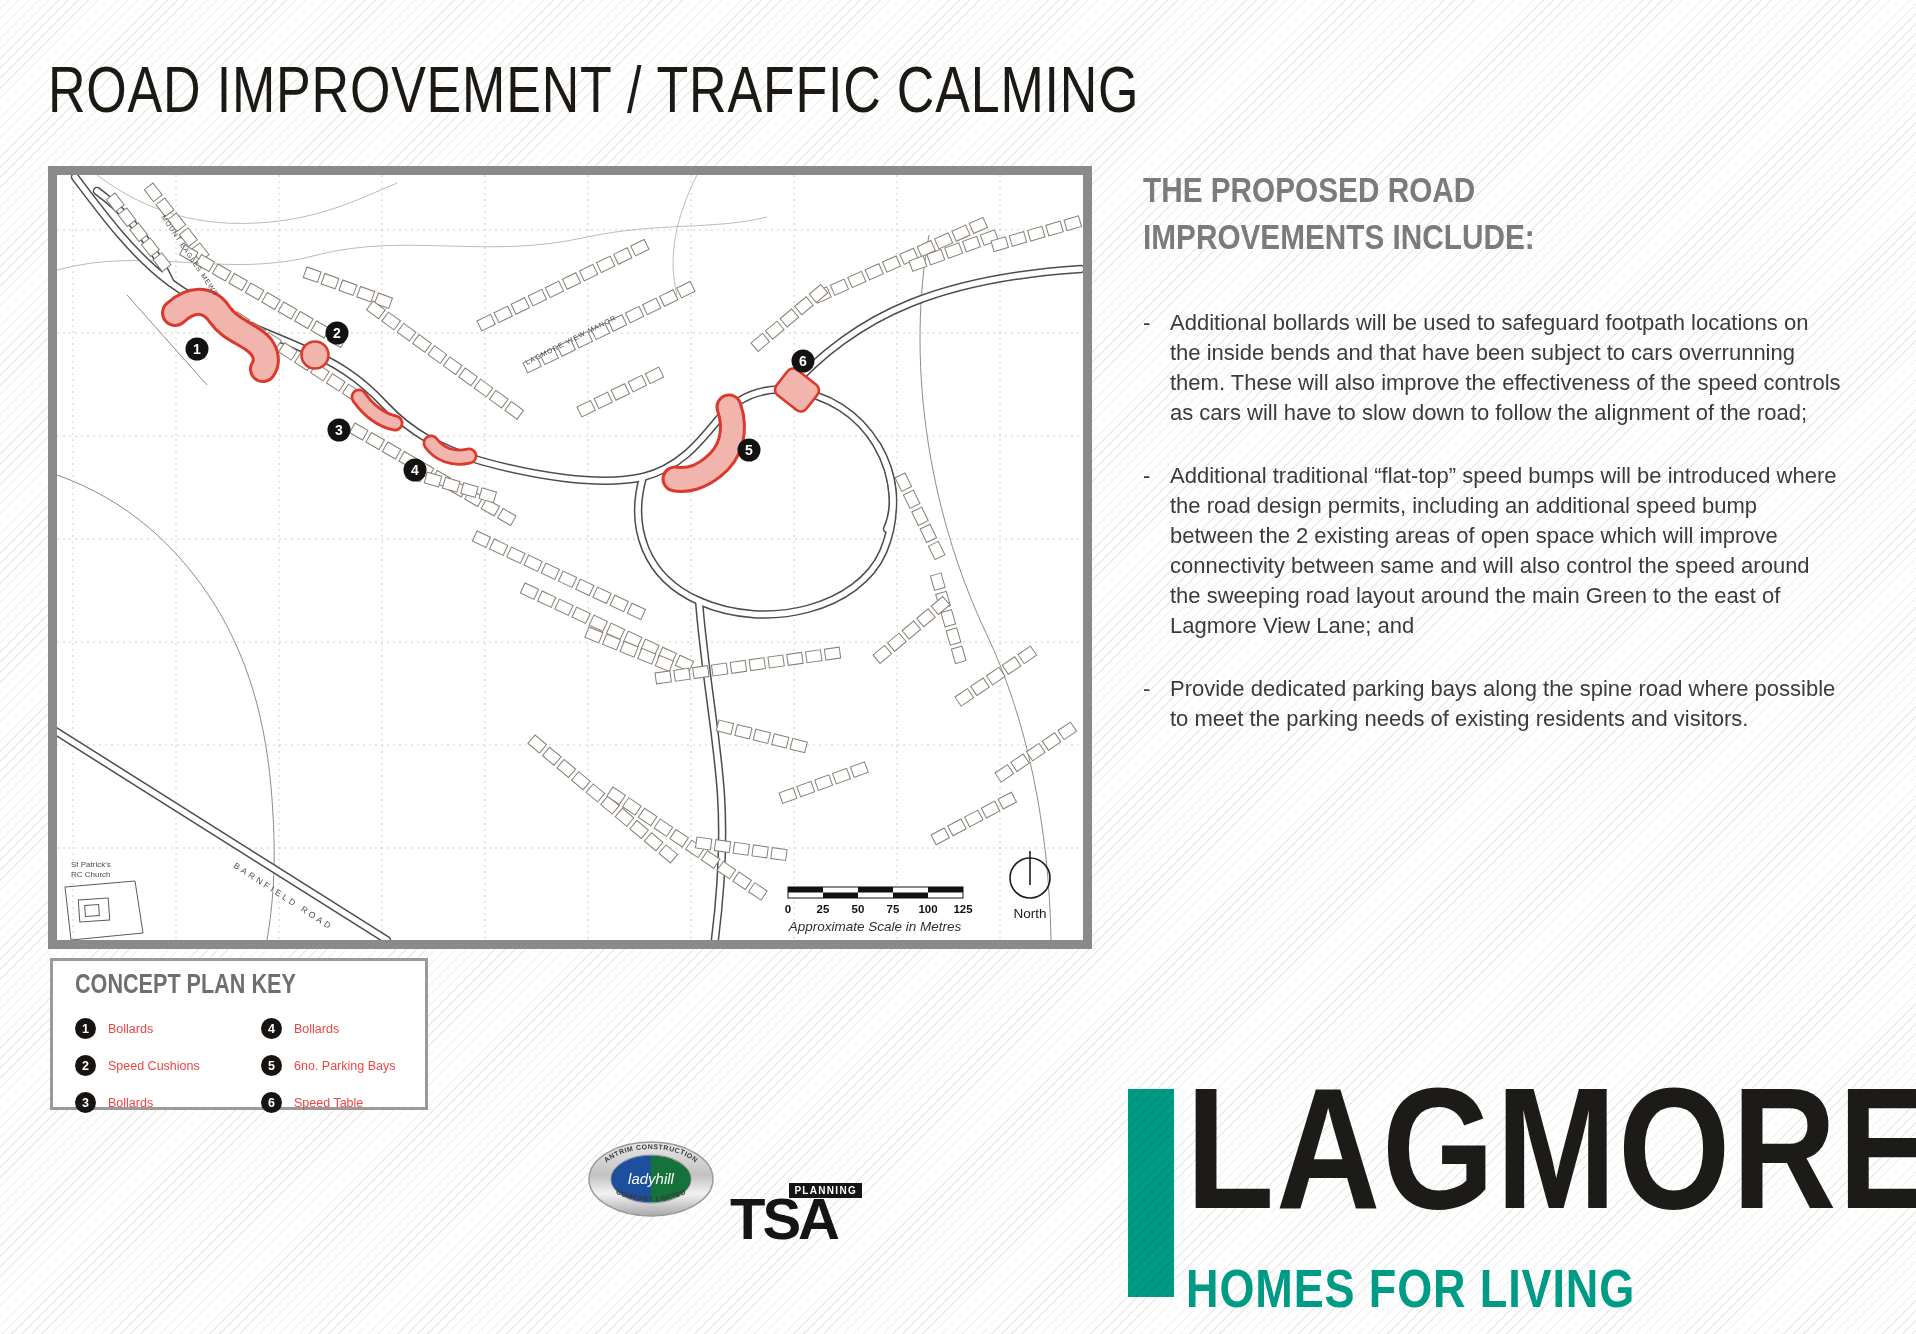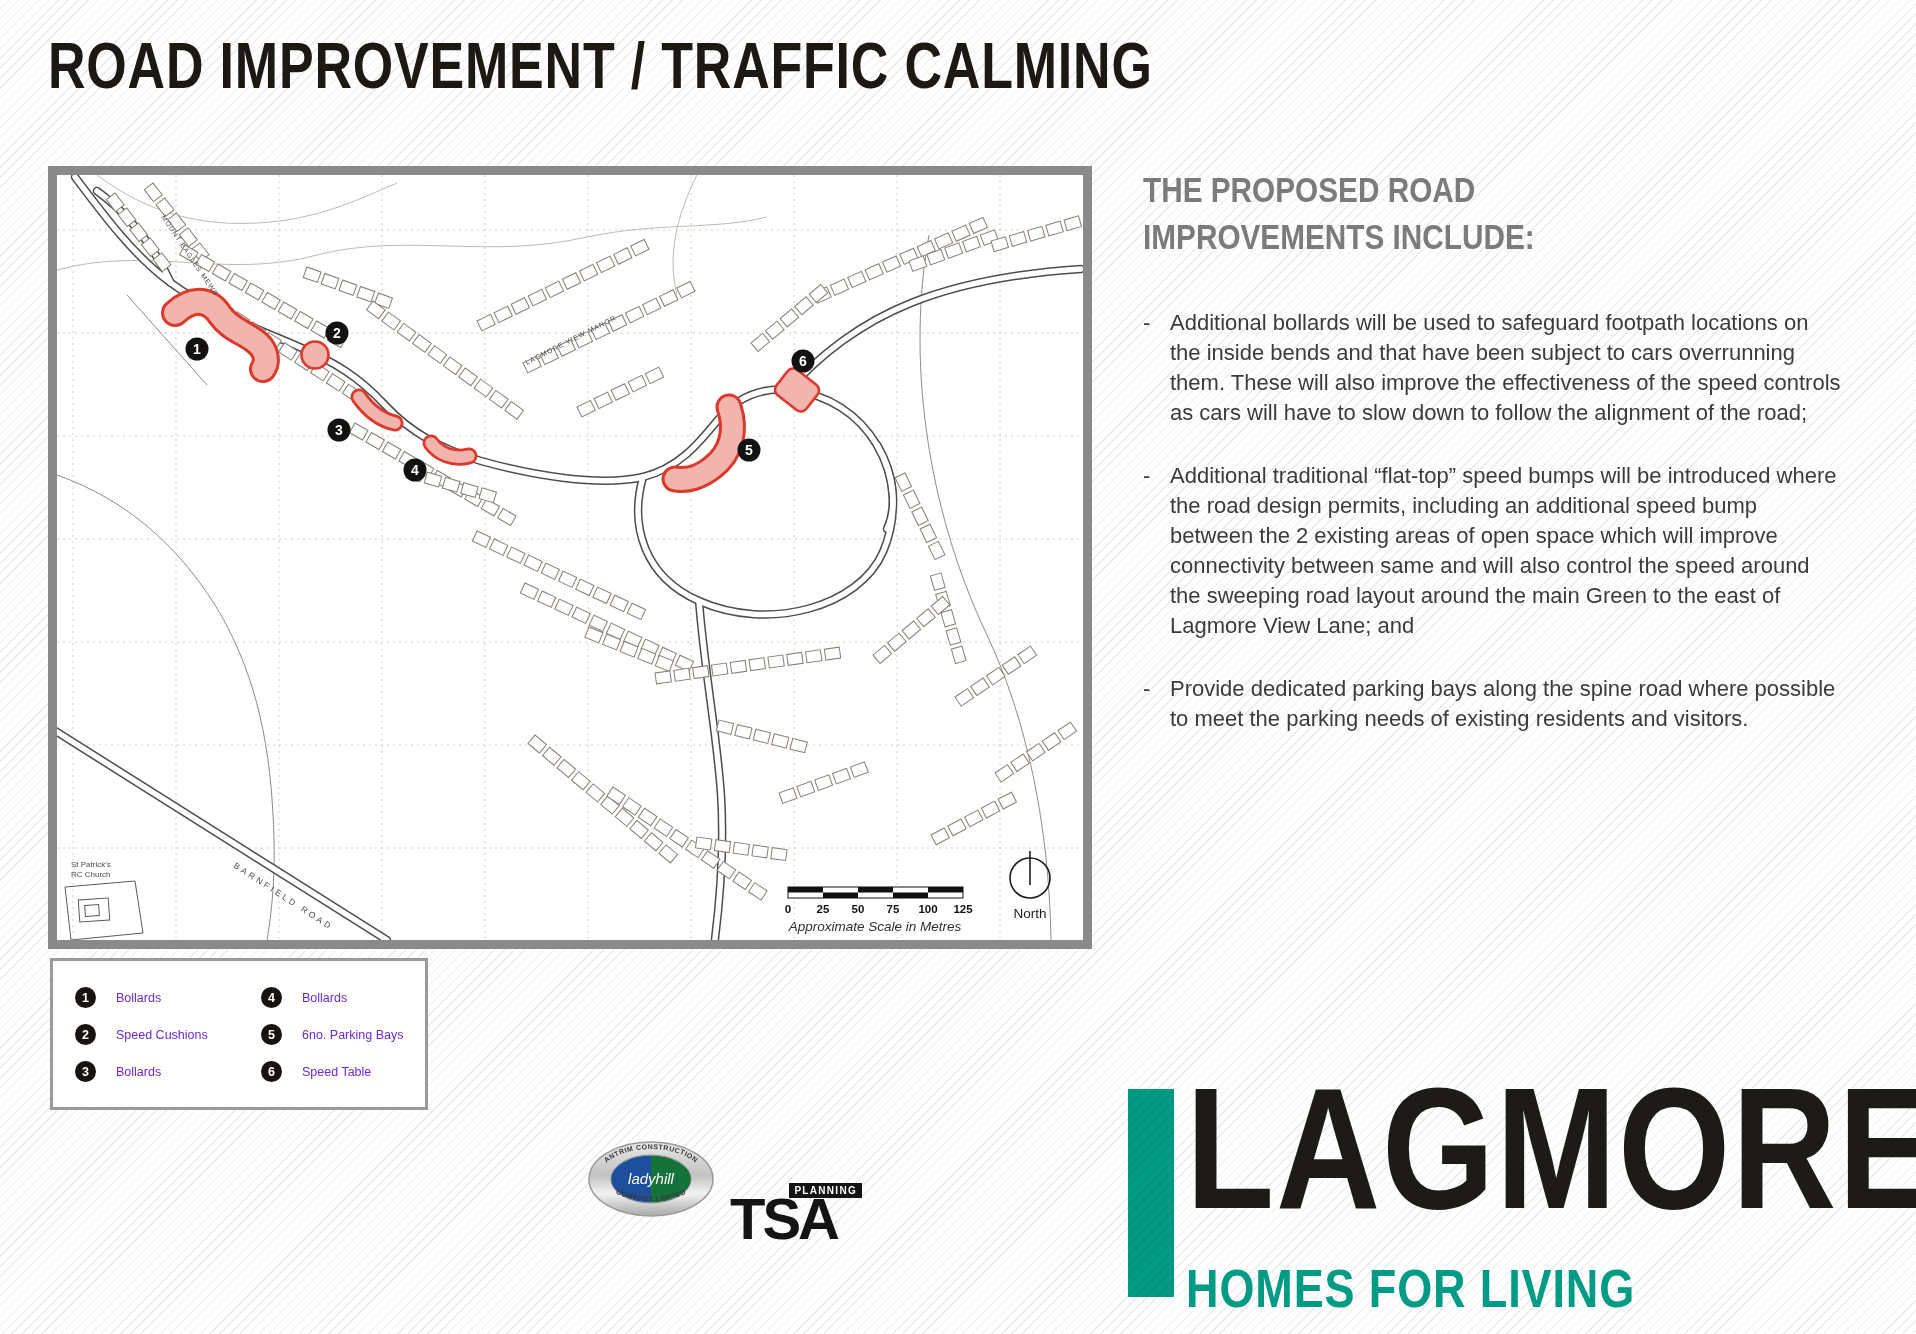--- a/index.html
+++ b/index.html
@@ -2,39 +2,39 @@
 <html><head>
 <meta charset="utf-8">
 <style>
   html,body{margin:0;padding:0;}
   body{font-family:"Liberation Sans", sans-serif;}
   .page{position:relative;width:1916px;height:1334px;overflow:hidden;
     background:repeating-linear-gradient(135deg,#ffffff 0px,#ffffff 6px,#ebebeb 6px,#ebebeb 7px);}
   .cond{display:inline-block;transform-origin:0 0;}
 
   
-  .title{position:absolute;left:48px;top:28px;margin:0;font-size:65px;font-weight:700;
+  .title{position:absolute;left:48px;top:52px;margin:0;font-size:65px;font-weight:400;
     letter-spacing:1px;color:#1c1915;white-space:nowrap;}
   .title .cond{transform:scaleX(.8);}
 
   
   .map-frame{position:absolute;left:48px;top:166px;width:1044px;height:783px;
     box-sizing:border-box;border:9px solid #8a8a8a;background:#ffffff;}
   .map-frame svg{display:block;}
 
   
   .key-box{position:absolute;left:50px;top:958px;width:378px;height:152px;
     box-sizing:border-box;border:3px solid #9a9a9a;background:#ffffff;padding:8px 0 0 22px;}
   .key-heading{font-size:27px;font-weight:800;color:#6f6f6f;white-space:nowrap;}
   .key-heading .cond{transform:scaleX(.8);}
   .key-grid{margin-top:10px;display:grid;grid-template-columns:186px auto;grid-template-rows:repeat(3,37px);grid-auto-flow:column;}
   .key-item{display:flex;align-items:center;}
   .key-num{width:21px;height:21px;border-radius:50%;background:#161310;color:#fff;
     font-size:12.5px;font-weight:bold;display:flex;align-items:center;justify-content:center;flex:0 0 21px;}
-  .key-label{font-size:12.5px;color:#6d28d9;margin-left:20px;}
+  .key-label{font-size:12.5px;color:#ef4444;margin-left:12px;}
 
   
   .proposals{position:absolute;left:1143px;top:166px;width:700px;}
   .prop-heading{font-size:35px;font-weight:800;color:#7b7b7b;line-height:47px;white-space:nowrap;}
   .prop-heading .cond{transform:scaleX(.85);}
   .bullets{margin-top:48px;font-size:22px;color:#3b3b3b;line-height:30px;}
   .bullet{display:flex;margin-bottom:33px;}
   .bullet .dash{flex:0 0 27px;}
 
   
@@ -257,20 +257,21 @@
 
       <g stroke="#1c1c1c" fill="none" stroke-width="1.6">
         <circle cx="973" cy="703" r="20"></circle>
         <line x1="973" y1="676" x2="973" y2="710"></line>
         <text x="973" y="743" font-size="13.5" fill="#1c1c1c" stroke="none" text-anchor="middle">North</text>
       </g>
     </svg>
   </div>
 
   <div class="key-box">
+    <div class="key-heading"><span class="cond">CONCEPT PLAN KEY</span></div>
     <div class="key-grid">
       <div class="key-item">
           <span class="key-num">1</span>
           <span class="key-label">Bollards</span>
         </div>
       <div class="key-item">
           <span class="key-num">2</span>
           <span class="key-label">Speed Cushions</span>
         </div>
       <div class="key-item">

